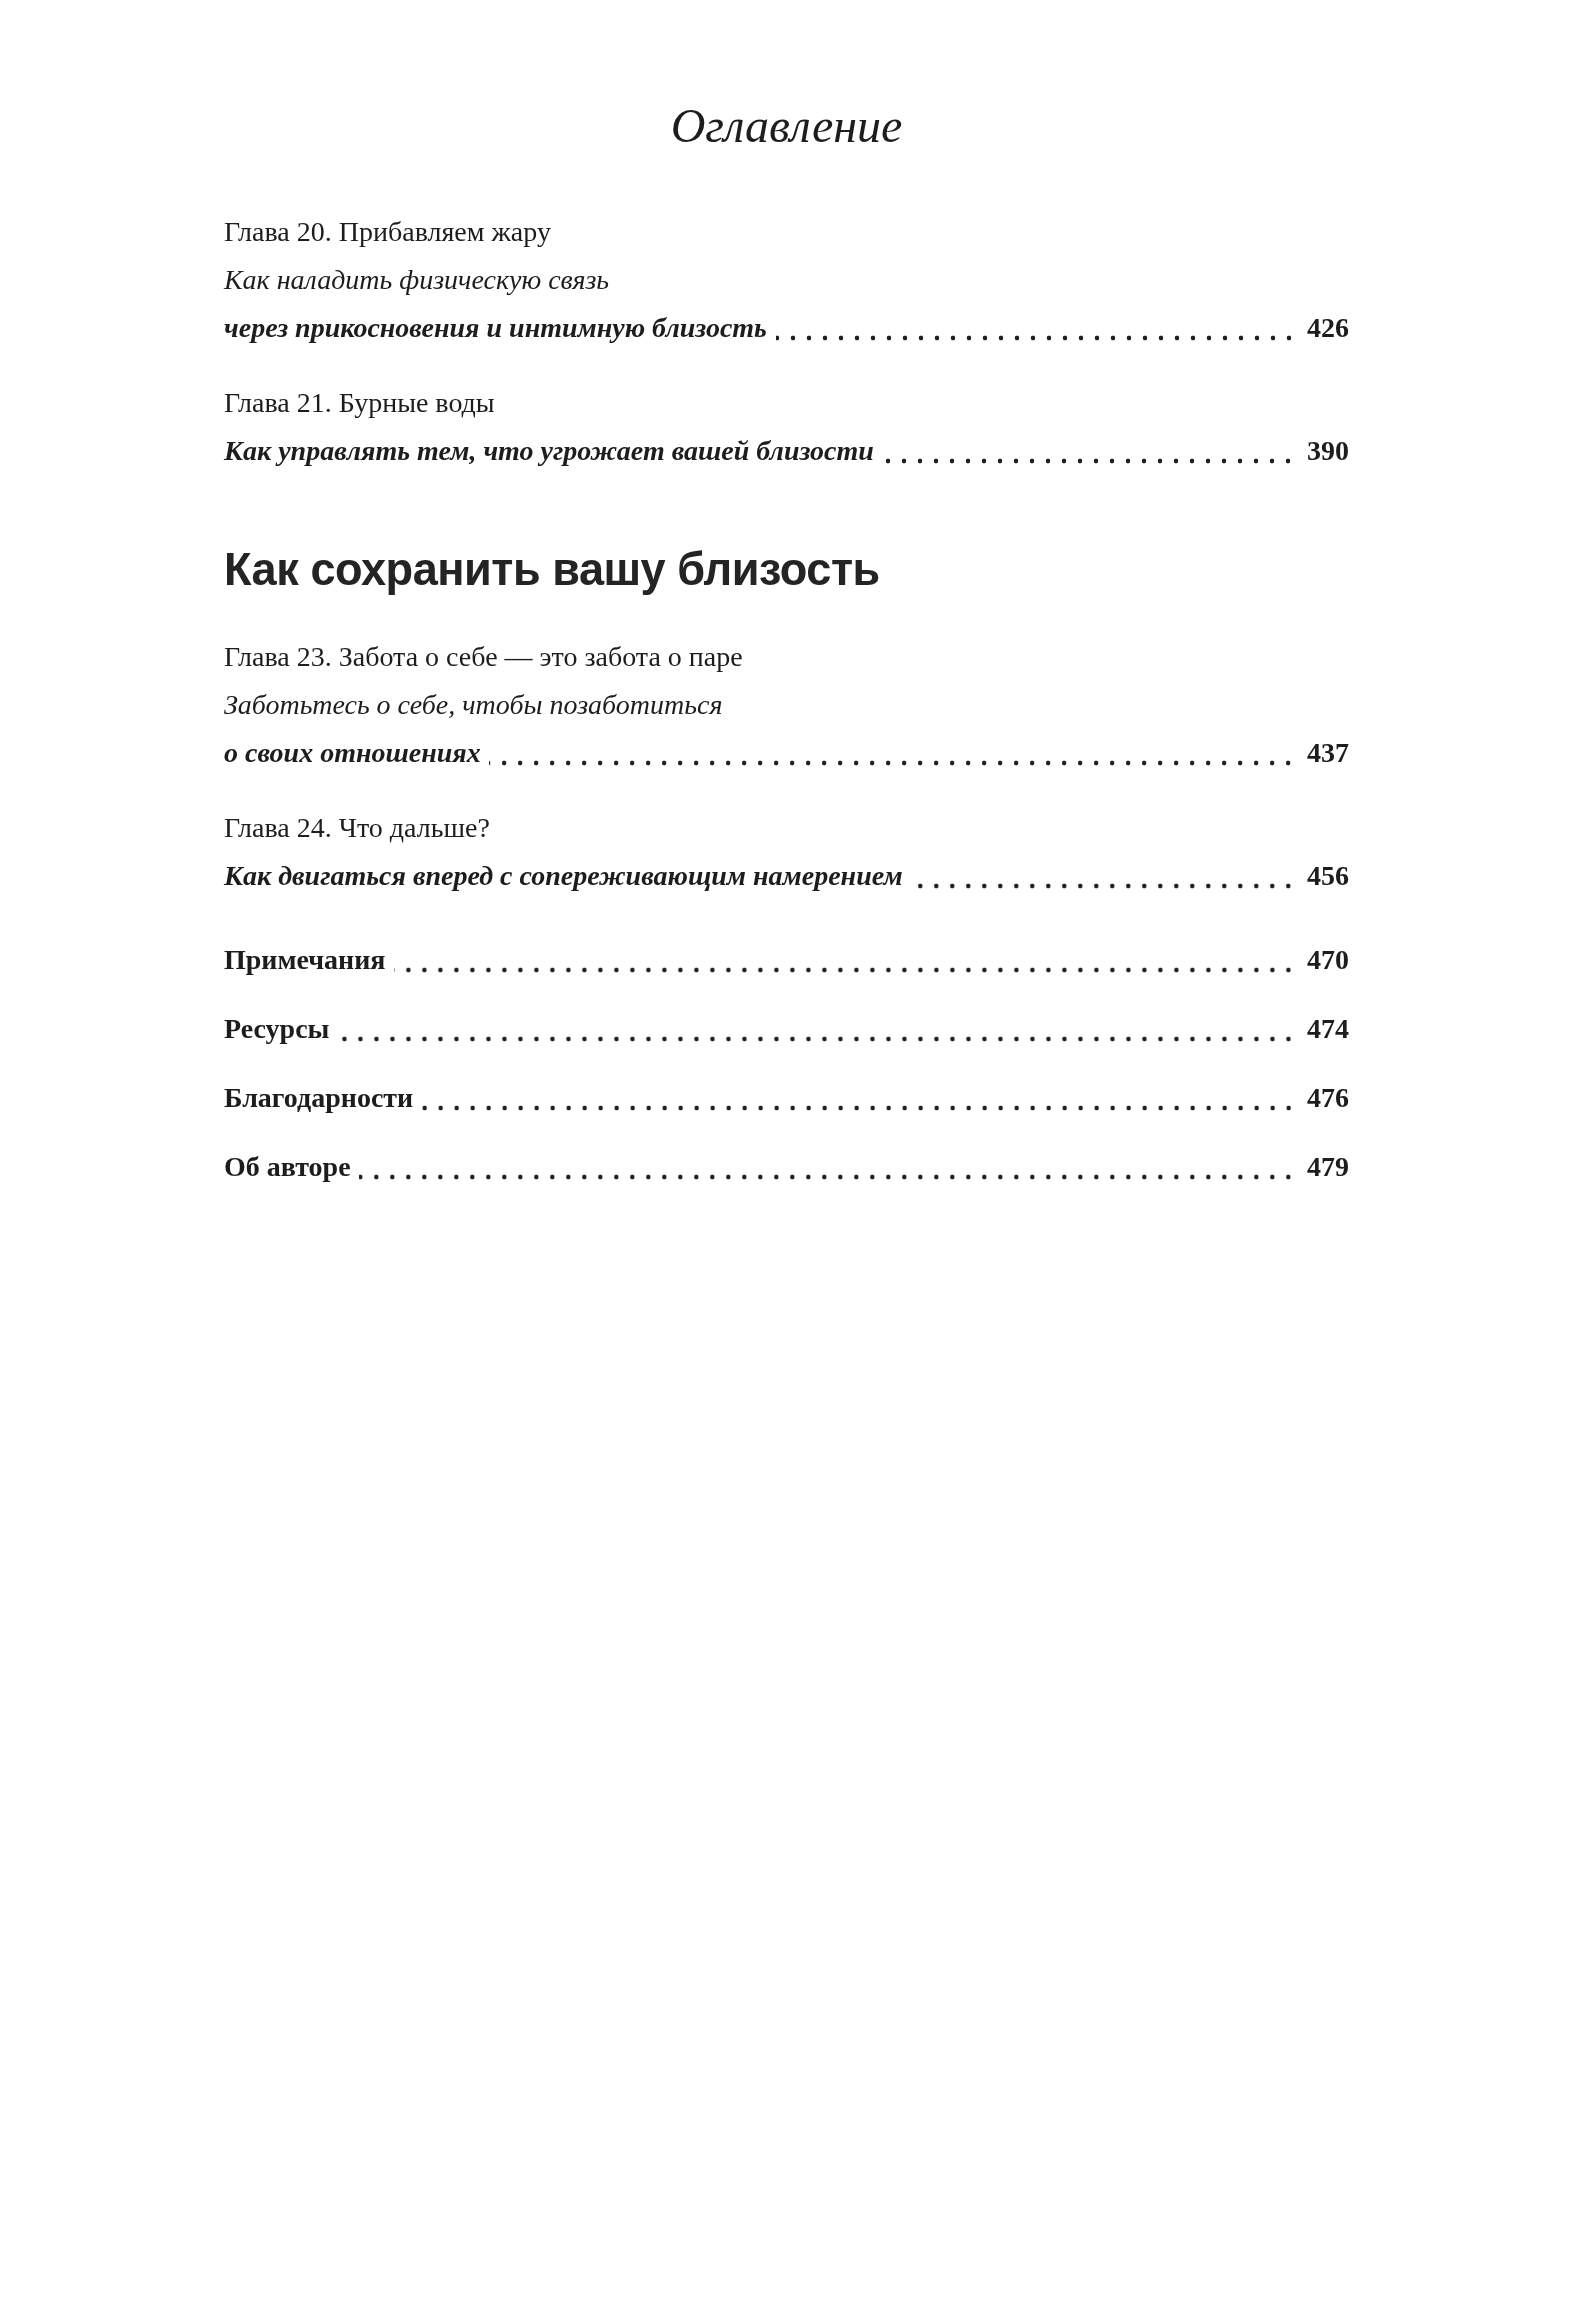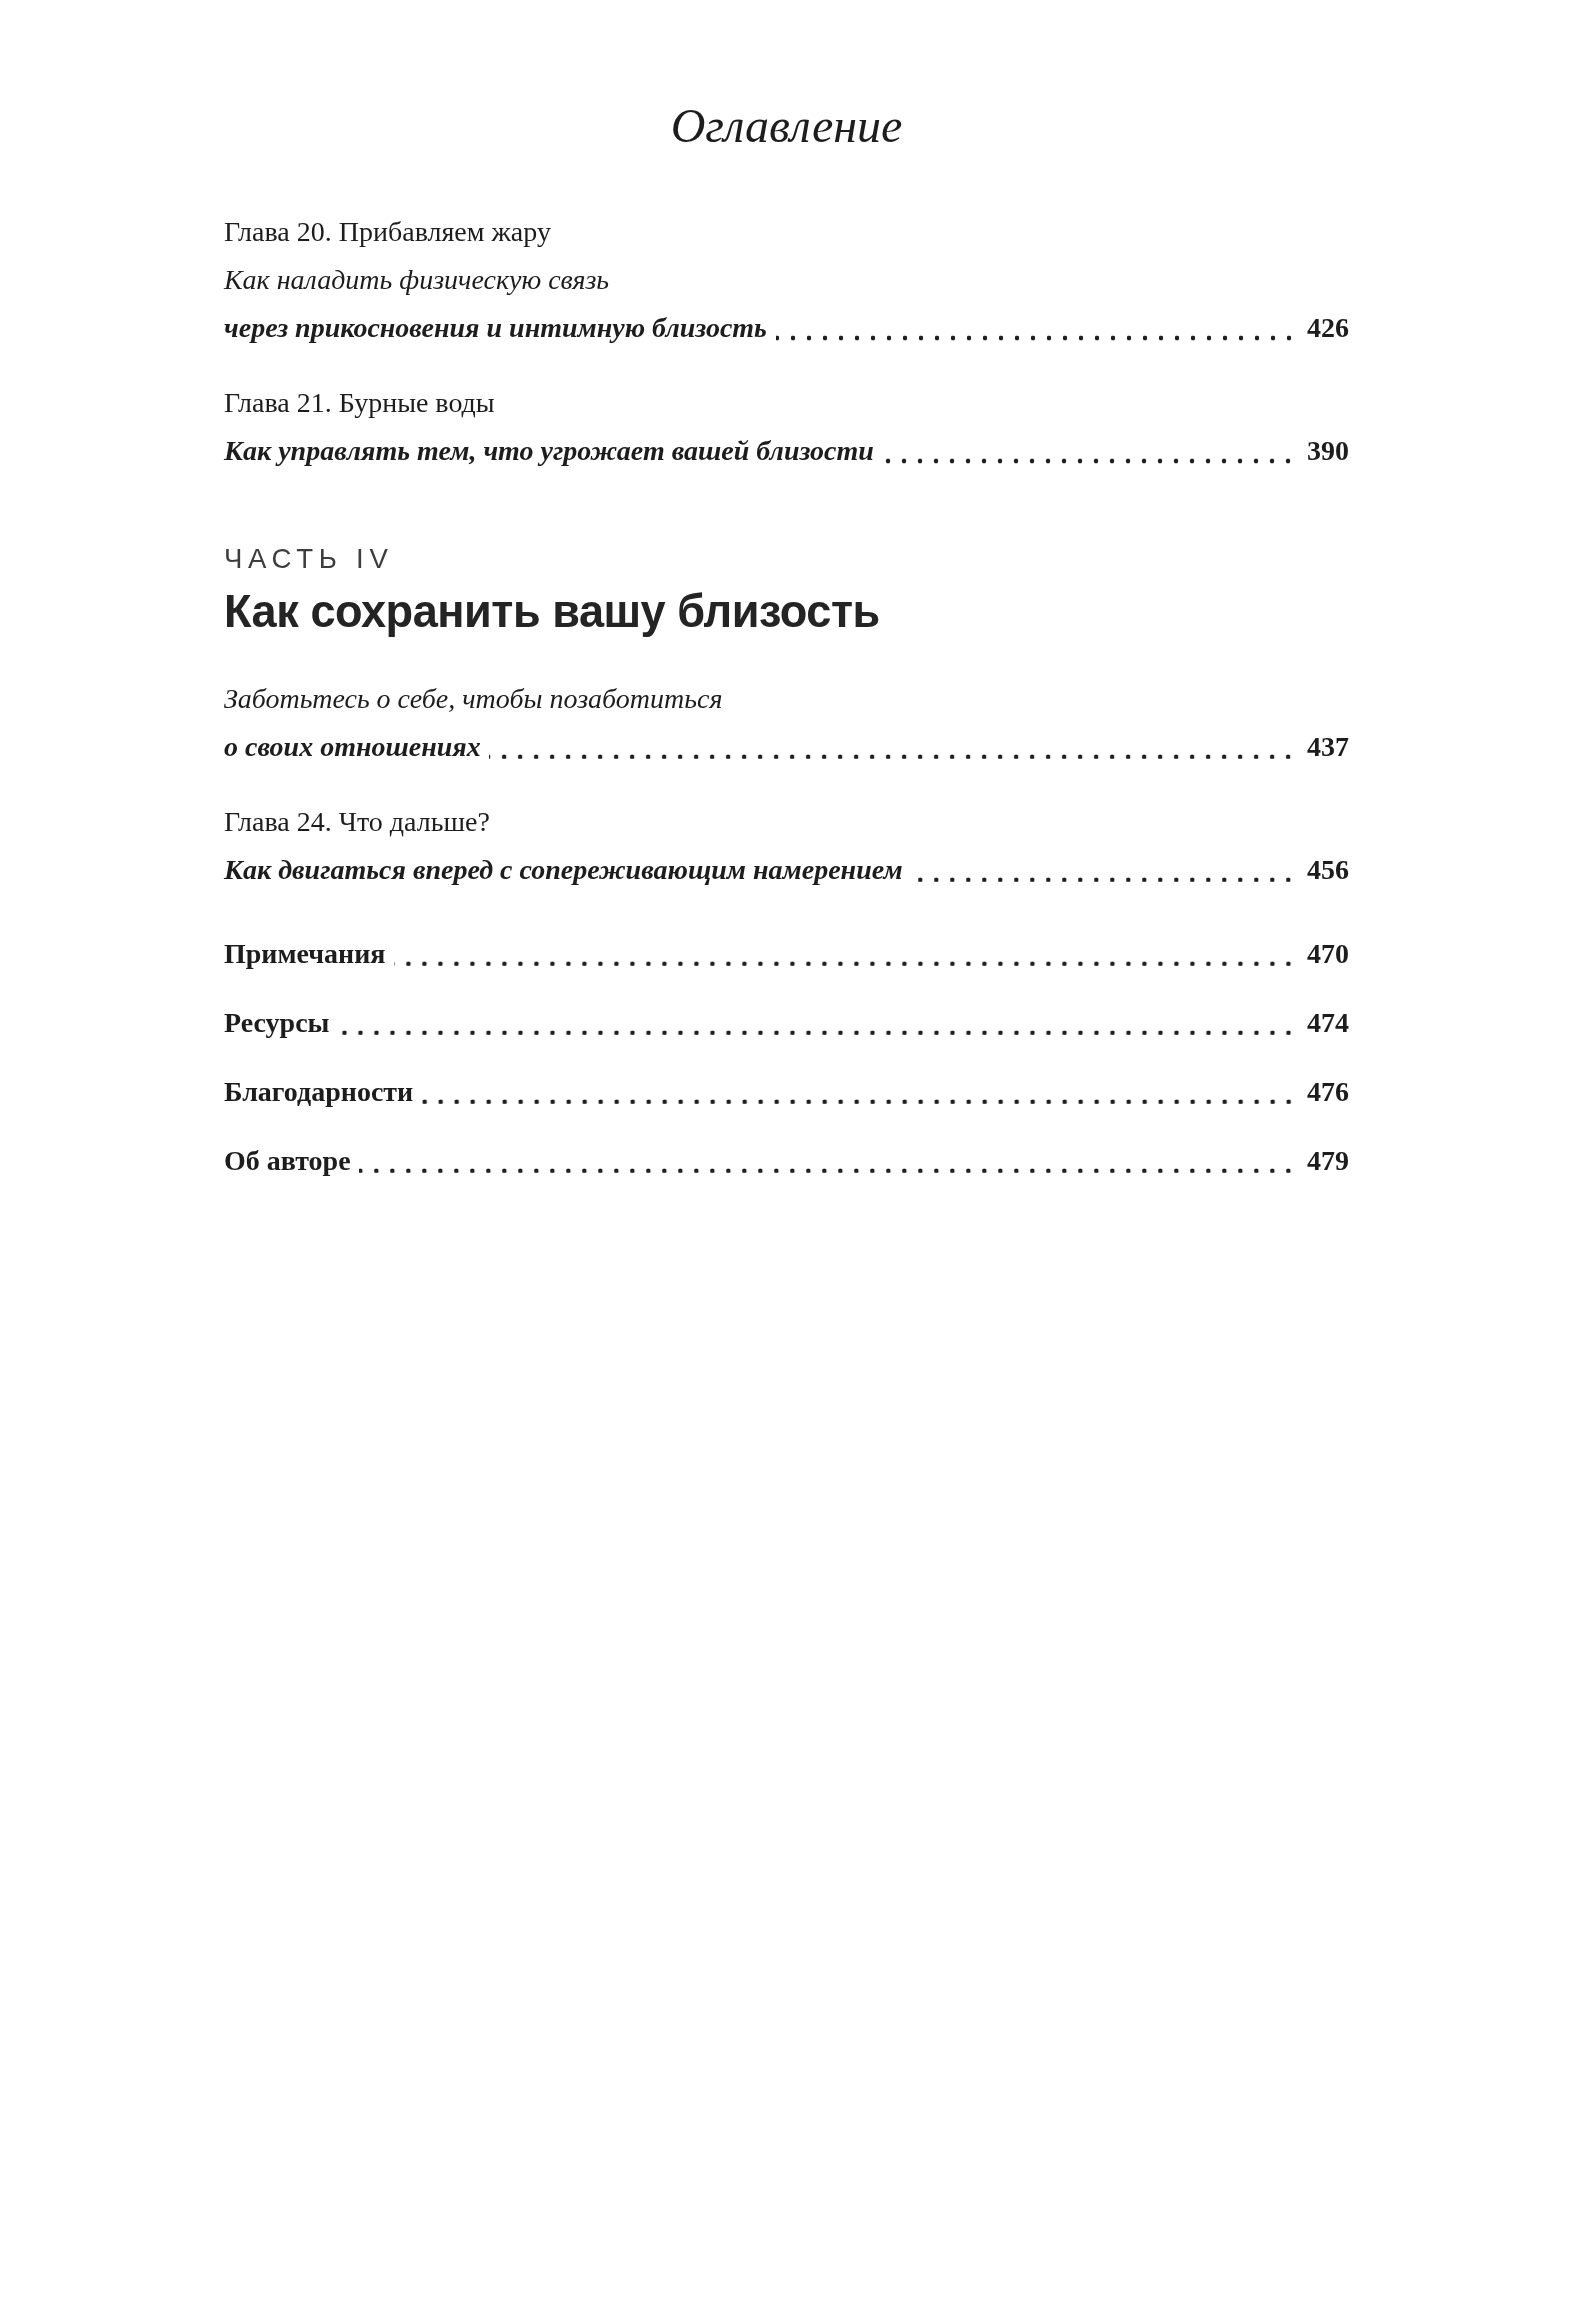--- a/index.html
+++ b/index.html
@@ -111,27 +111,27 @@
         <span class="leader-text">Как управлять тем, что угрожает вашей близости</span>
         <span class="dots"></span>
         <span class="pagenum">390</span>
       </div>
     </div>
 
 
   </section>
 
   <header class="part-header">
-    <div class="part-label">ЧАСТЬ IV</div>
     <div class="part-title">Как сохранить вашу близость</div>
   </header>
 
   <section class="toc toc-part">
 
     <div class="entry">
+      <div class="line chapter-title">Глава 23. Забота о себе — это забота о паре</div>
       <div class="line subtitle">Заботьтесь о себе, чтобы позаботиться</div>
       <div class="line leader-row">
         <span class="leader-text">о своих отношениях</span>
         <span class="dots"></span>
         <span class="pagenum">437</span>
       </div>
     </div>
 
     <div class="entry">
       <div class="line chapter-title">Глава 24. Что дальше?</div>

